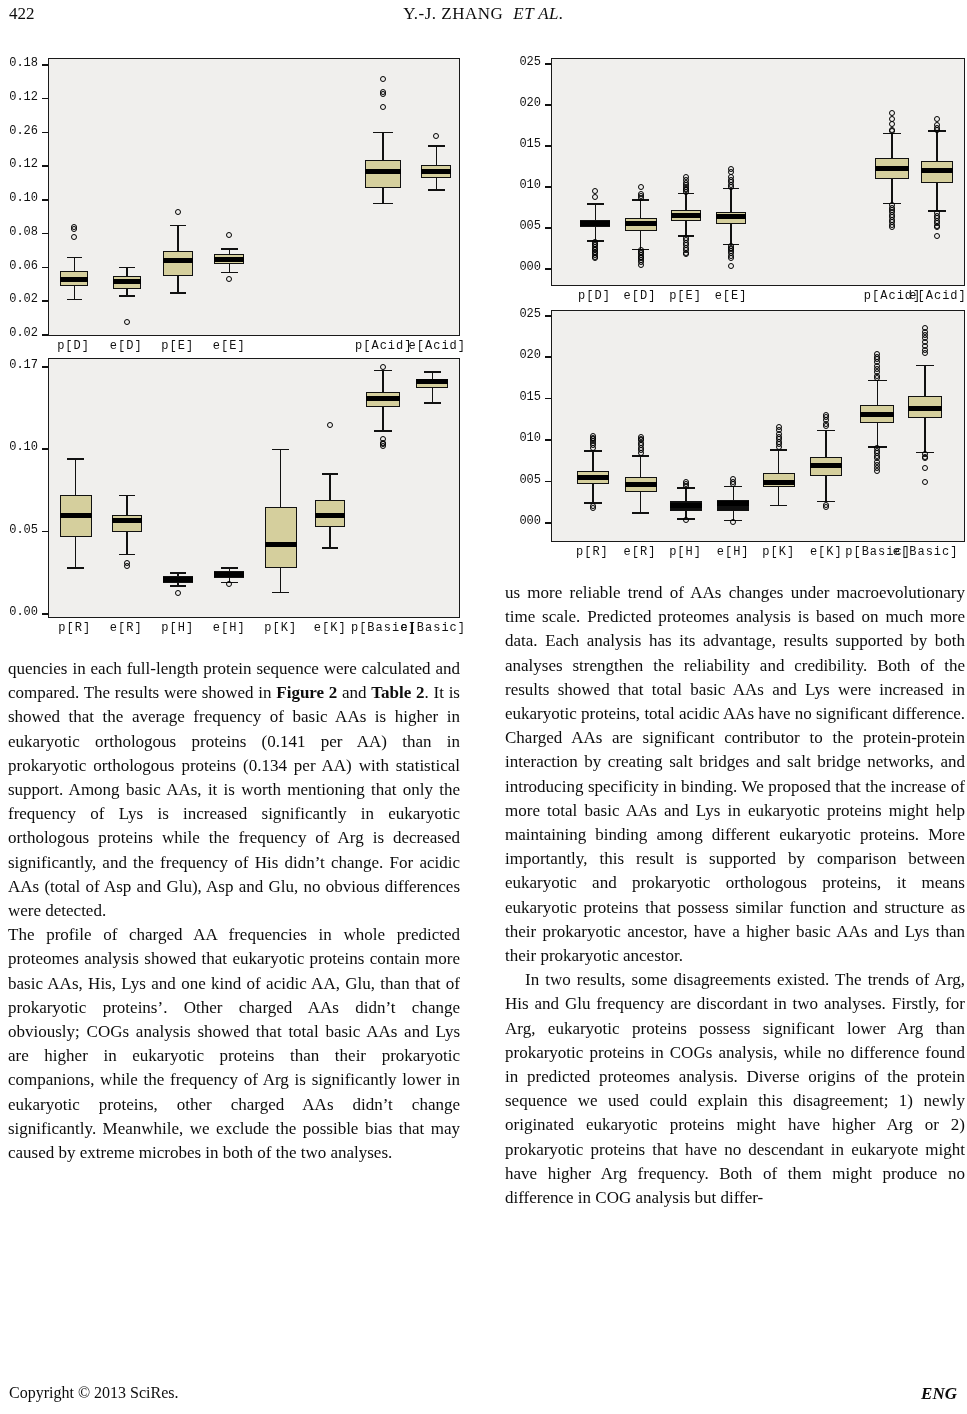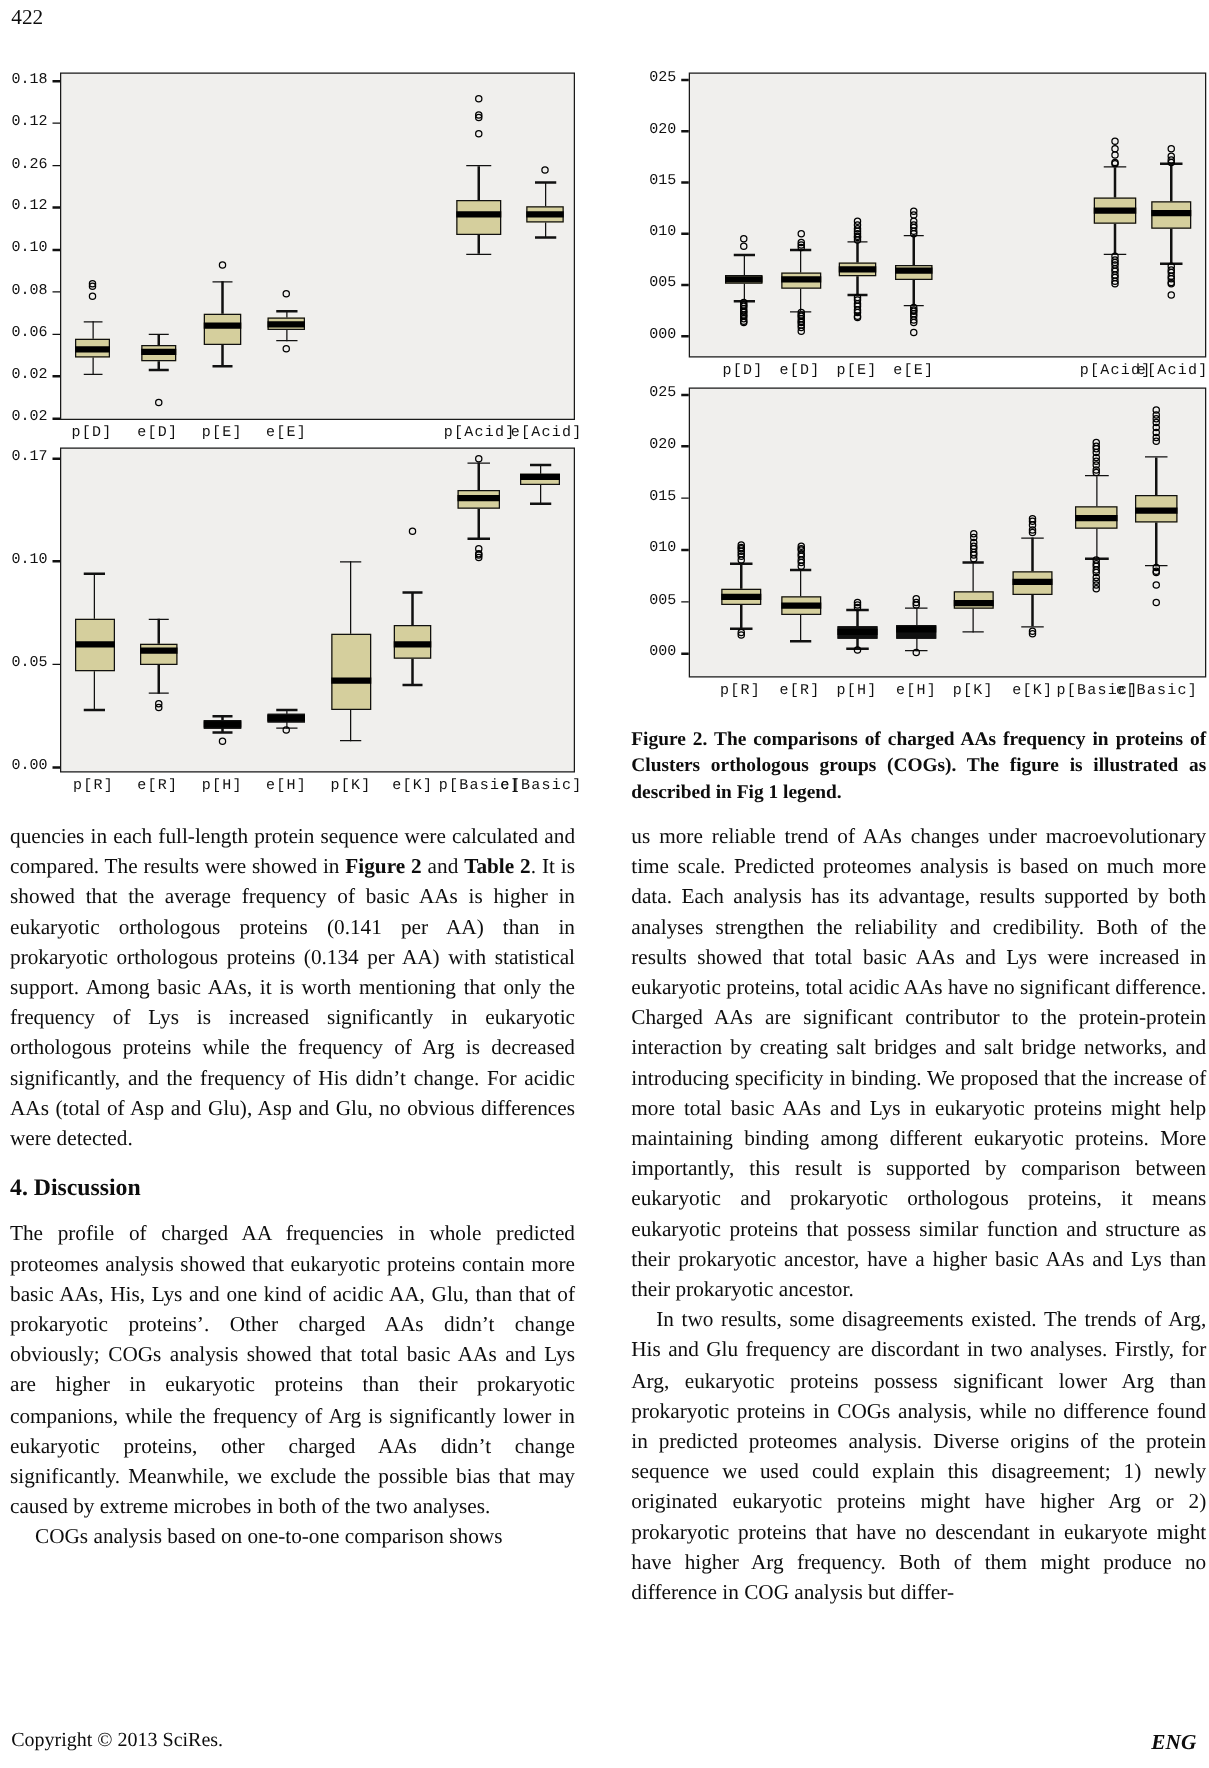--- a/index.html
+++ b/index.html
@@ -37,20 +37,21 @@
 
   .footer{position:absolute;top:1384px;left:0;width:967px;height:24px;}
   .copyright{position:absolute;left:9px;font-size:16px;}
   .journal{position:absolute;right:10px;font-size:17px;font-weight:bold;font-style:italic;}
 </style>
 </head>
 <body>
 
 <div class="header">
   <span class="pagenum">422</span>
+  <span class="runhead"><span>Y.-J. ZHANG</span><span class="etal">ET  AL.</span></span>
 </div>
 
 <div class="col col-left">
   <div>
     <div class="panel" style="height: 278px;">
         <div class="plot" style="inset: 0px 0px 0px 40px; background: rgb(240, 239, 237);">
           <div class="whisker" style="left: 24.67px; top: 198.375px; height: 42.1875px;"></div>
           <div class="cap" style="left: 17.72px; width: 15.4px; top: 197.625px;"></div>
           <div class="cap" style="left: 17.72px; width: 15.4px; top: 239.812px;"></div>
           <div class="bx" style="left: 11.42px; width: 28px; top: 211.875px; height: 15.1875px; background: rgb(213, 207, 157);"></div>
@@ -188,23 +189,21 @@
         <div class="xlab" style="left: 124.78px; width: 90px; top: 3px;">p[H]</div>
         <div class="xlab" style="left: 176.28px; width: 90px; top: 3px;">e[H]</div>
         <div class="xlab" style="left: 227.78px; width: 90px; top: 3px;">p[K]</div>
         <div class="xlab" style="left: 277.22px; width: 90px; top: 3px;">e[K]</div>
         <div class="xlab" style="left: 330.78px; width: 90px; top: 3px;">p[Basic]</div>
         <div class="xlab" style="left: 380.22px; width: 90px; top: 3px;">e[Basic]</div>
       </div>
   </div>
   <div class="bodytext" id="left-body">
       <p><span>quencies in each full-length protein sequence were calculated and compared. The results were showed in </span><span class="b">Figure 2</span><span> and </span><span class="b">Table 2</span><span>. It is showed that the average frequency of basic AAs is higher in eukaryotic orthologous proteins (0.141 per AA) than in prokaryotic orthologous proteins (0.134 per AA) with statistical support. Among basic AAs, it is worth mentioning that only the frequency of Lys is increased significantly in eukaryotic orthologous proteins while the frequency of Arg is decreased significantly, and the frequency of His didn’t change. For acidic AAs (total of Asp and Glu), Asp and Glu, no obvious differences were detected.</span></p>
-      <div class="h2">4. Discussion</div>
       <p><span>The profile of charged AA frequencies in whole predicted proteomes analysis showed that eukaryotic proteins contain more basic AAs, His, Lys and one kind of acidic AA, Glu, than that of prokaryotic proteins’. Other charged AAs didn’t change obviously; COGs analysis showed that total basic AAs and Lys are higher in eukaryotic proteins than their prokaryotic companions, while the frequency of Arg is significantly lower in eukaryotic proteins, other charged AAs didn’t change significantly. Meanwhile, we exclude the possible bias that may caused by extreme microbes in both of the two analyses.</span></p>
-      <p class="indent"><span>COGs analysis based on one-to-one comparison shows</span></p>
     </div>
 </div>
 
 <div class="col col-right">
   <div>
     <div class="panel" style="height: 228px;">
         <div class="plot" style="inset: 0px 0px 0px 46px; background: rgb(240, 239, 237);">
           <div class="whisker" style="left: 42.51px; top: 145.22px; height: 36.9px;"></div>
           <div class="cap" style="left: 35.01px; width: 16.5px; top: 144.47px;"></div>
           <div class="cap" style="left: 35.01px; width: 16.5px; top: 181.37px;"></div>
@@ -471,21 +470,20 @@
     <div class="xrow" style="height: 26px;">
         <div class="xlab" style="left: 42.4px; width: 90px; top: 3px;">p[R]</div>
         <div class="xlab" style="left: 90.01px; width: 90px; top: 3px;">e[R]</div>
         <div class="xlab" style="left: 135.55px; width: 90px; top: 3px;">p[H]</div>
         <div class="xlab" style="left: 183.16px; width: 90px; top: 3px;">e[H]</div>
         <div class="xlab" style="left: 228.7px; width: 90px; top: 3px;">p[K]</div>
         <div class="xlab" style="left: 276.31px; width: 90px; top: 3px;">e[K]</div>
         <div class="xlab" style="left: 328.06px; width: 90px; top: 3px;">p[Basic]</div>
         <div class="xlab" style="left: 375.67px; width: 90px; top: 3px;">e[Basic]</div>
       </div>
-    <div class="caption">Figure 2. The comparisons of charged AAs frequency in proteins of Clusters orthologous groups (COGs). The figure is illustrated as described in Fig 1 legend.</div>
   </div>
   <div class="bodytext" id="right-body">
       <p><span>us more reliable trend of AAs changes under macroevolutionary time scale. Predicted proteomes analysis is based on much more data. Each analysis has its advantage, results supported by both analyses strengthen the reliability and credibility. Both of the results showed that total basic AAs and Lys were increased in eukaryotic proteins, total acidic AAs have no significant difference. Charged AAs are significant contributor to the protein-protein interaction by creating salt bridges and salt bridge networks, and introducing specificity in binding. We proposed that the increase of more total basic AAs and Lys in eukaryotic proteins might help maintaining binding among different eukaryotic proteins. More importantly, this result is supported by comparison between eukaryotic and prokaryotic orthologous proteins, it means eukaryotic proteins that possess similar function and structure as their prokaryotic ancestor, have a higher basic AAs and Lys than their prokaryotic ancestor.</span></p>
       <p class="indent"><span>In two results, some disagreements existed. The trends of Arg, His and Glu frequency are discordant in two analyses. Firstly, for Arg, eukaryotic proteins possess significant lower Arg than prokaryotic proteins in COGs analysis, while no difference found in predicted proteomes analysis. Diverse origins of the protein sequence we used could explain this disagreement; 1) newly originated eukaryotic proteins might have higher Arg or 2) prokaryotic proteins that have no descendant in eukaryote might have higher Arg frequency. Both of them might produce no difference in COG analysis but differ-</span></p>
     </div>
 </div>
 
 <div class="footer">
   <span class="copyright">Copyright © 2013 SciRes.</span>
   <span class="journal">ENG</span>

